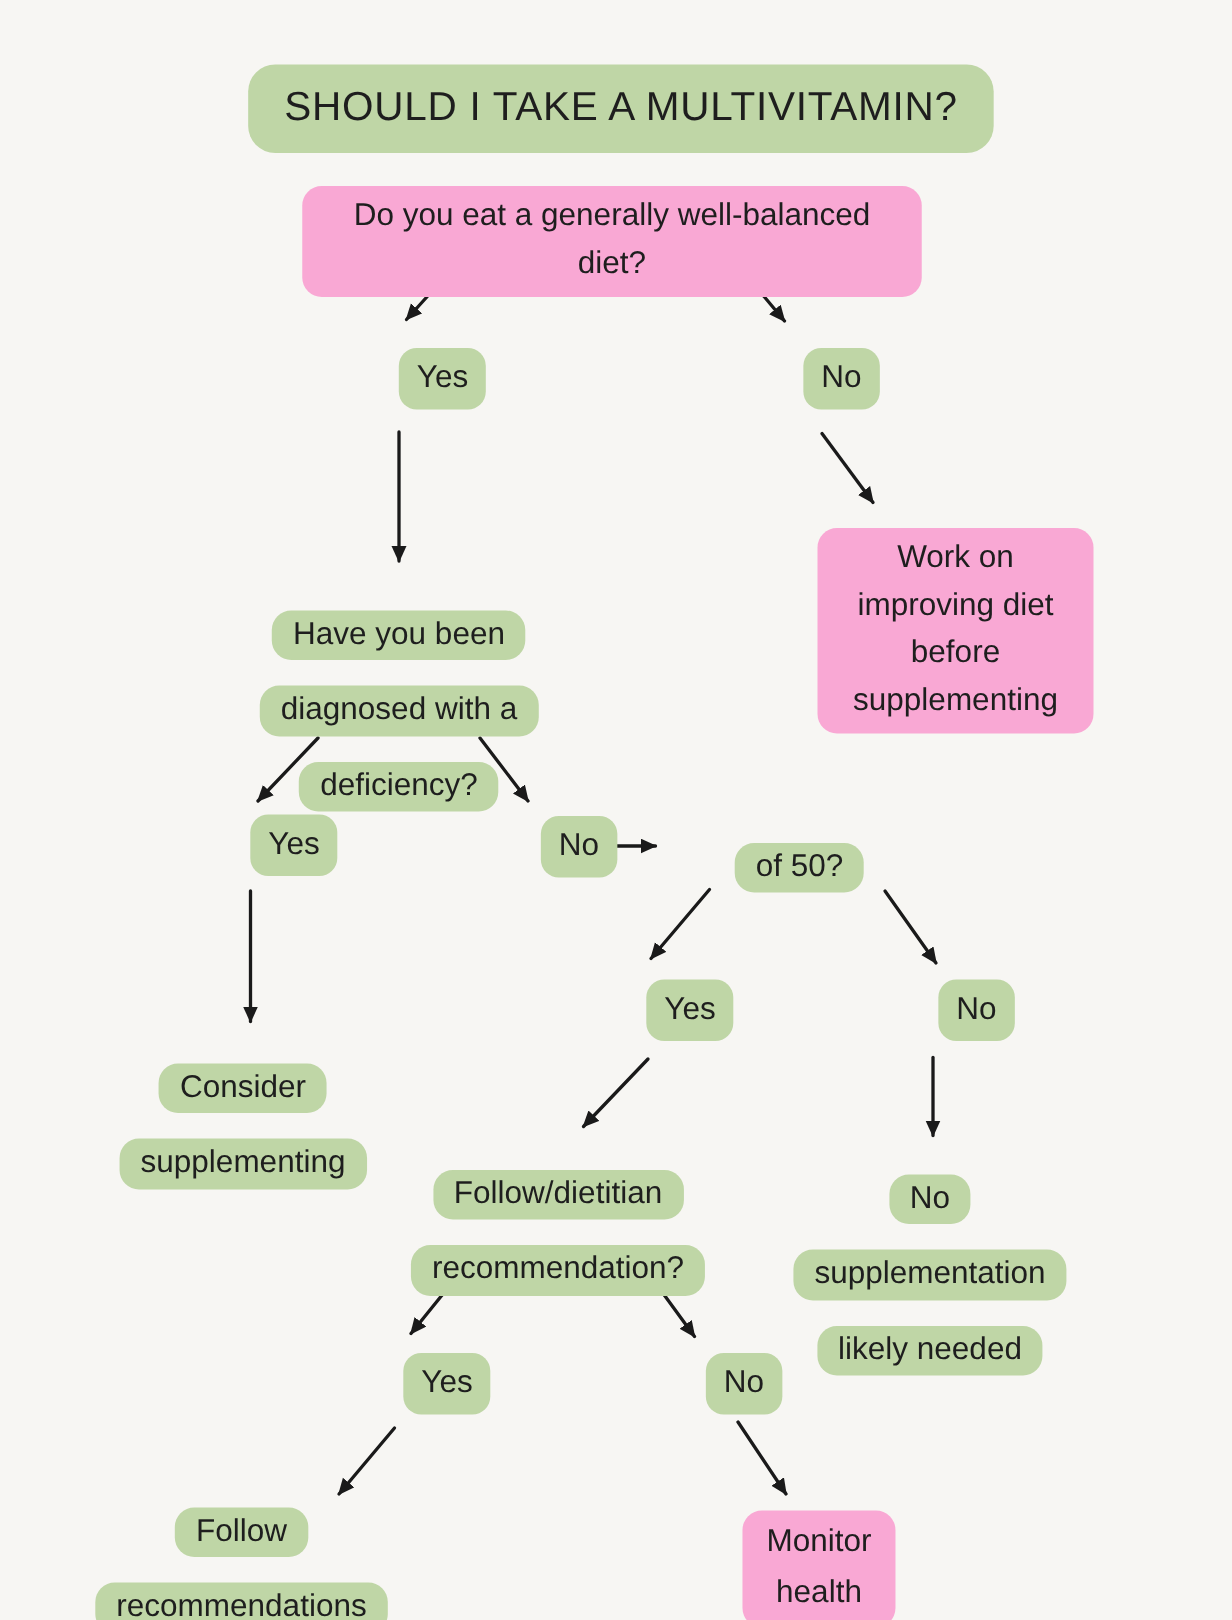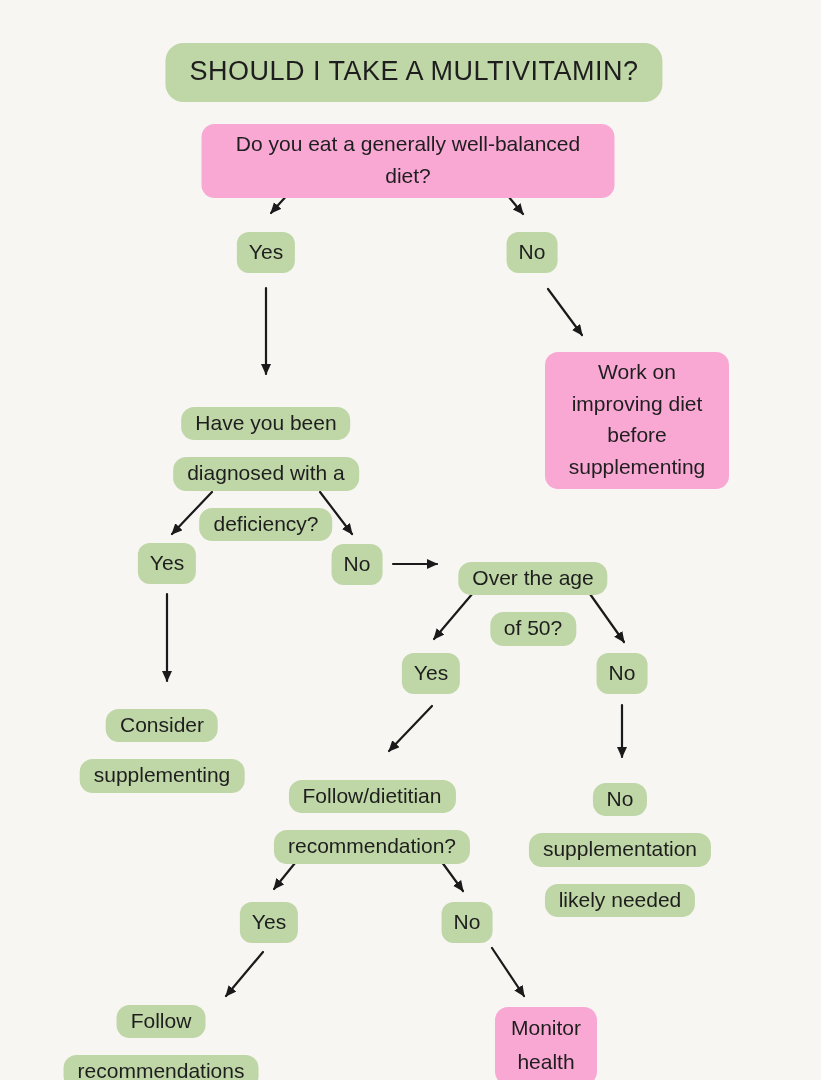--- a/index.html
+++ b/index.html
@@ -38,20 +38,21 @@
     border-radius: 13px;
     padding: 4px 16px 7px;
     white-space: pre-line;
     line-height: 1.5;
   }
   .pill-node {
     background: #bfd6a6;
     border-radius: 12px;
     padding: 6px 12px 8px;
     white-space: nowrap;
+    margin-left: 29px;
   }
   
   .blob-node .line {
     display: table;
     margin: 17px auto;
     background: #bfd6a6;
     padding: 2px 14px 4px;
     border-radius: 13px;
     line-height: 1.3;
   }
@@ -100,21 +101,20 @@
     <span class="line">Have you been</span>
     <span class="line">diagnosed with a</span>
     <span class="line">deficiency?</span>
   </div>
 
   <div class="node pill-node" style="left:167px; top:543px">Yes</div>
 
   <div class="node pill-node" style="left:357px; top:544px">No</div>
 
   <div class="node blob-node" style="left:533px; top:545px">
-    <span class="line">Over the age</span>
     <span class="line">of 50?</span>
   </div>
 
   <div class="node blob-node" style="left:162px; top:692px">
     <span class="line">Consider</span>
     <span class="line">supplementing</span>
   </div>
 
   <div class="node pill-node" style="left:431px; top:653px">Yes</div>
 

